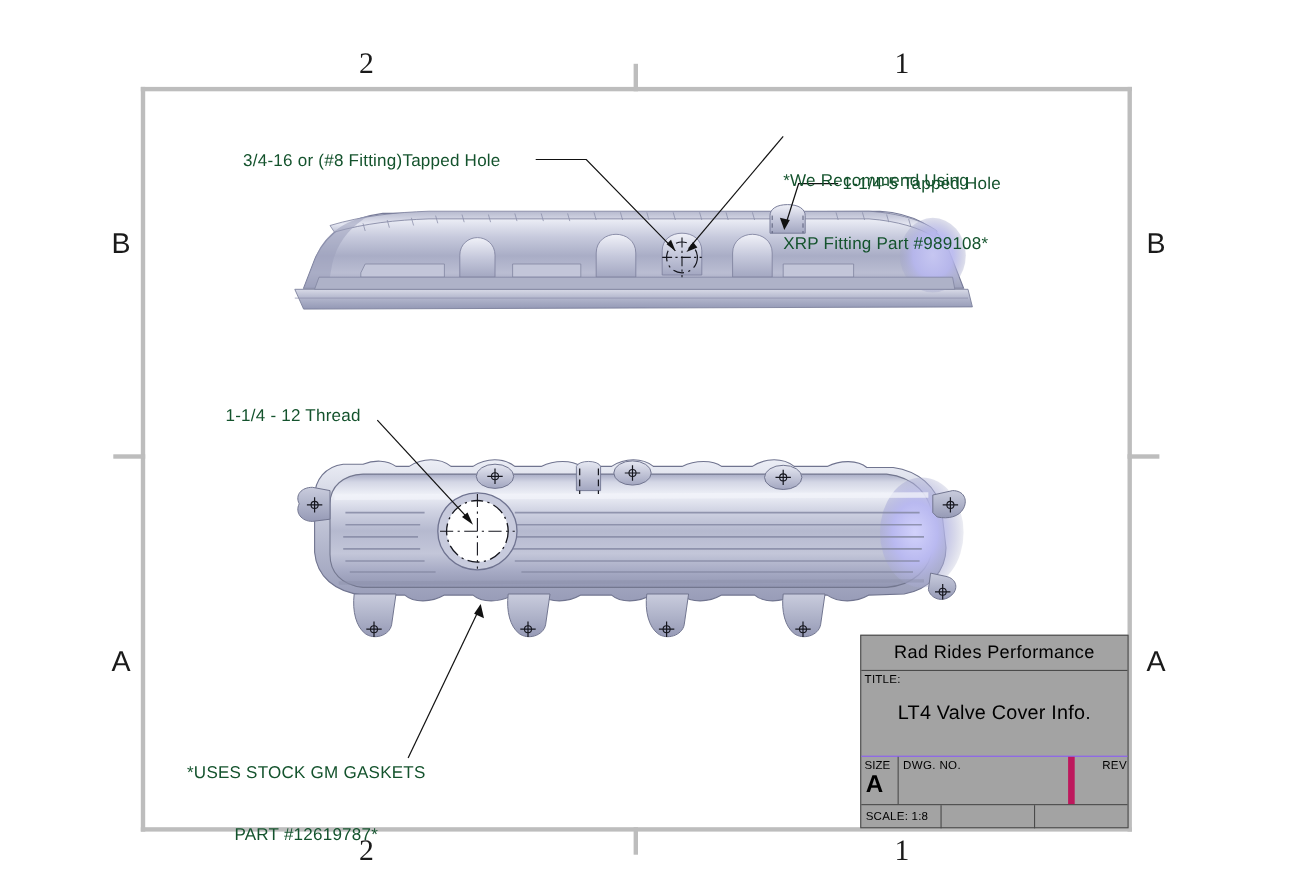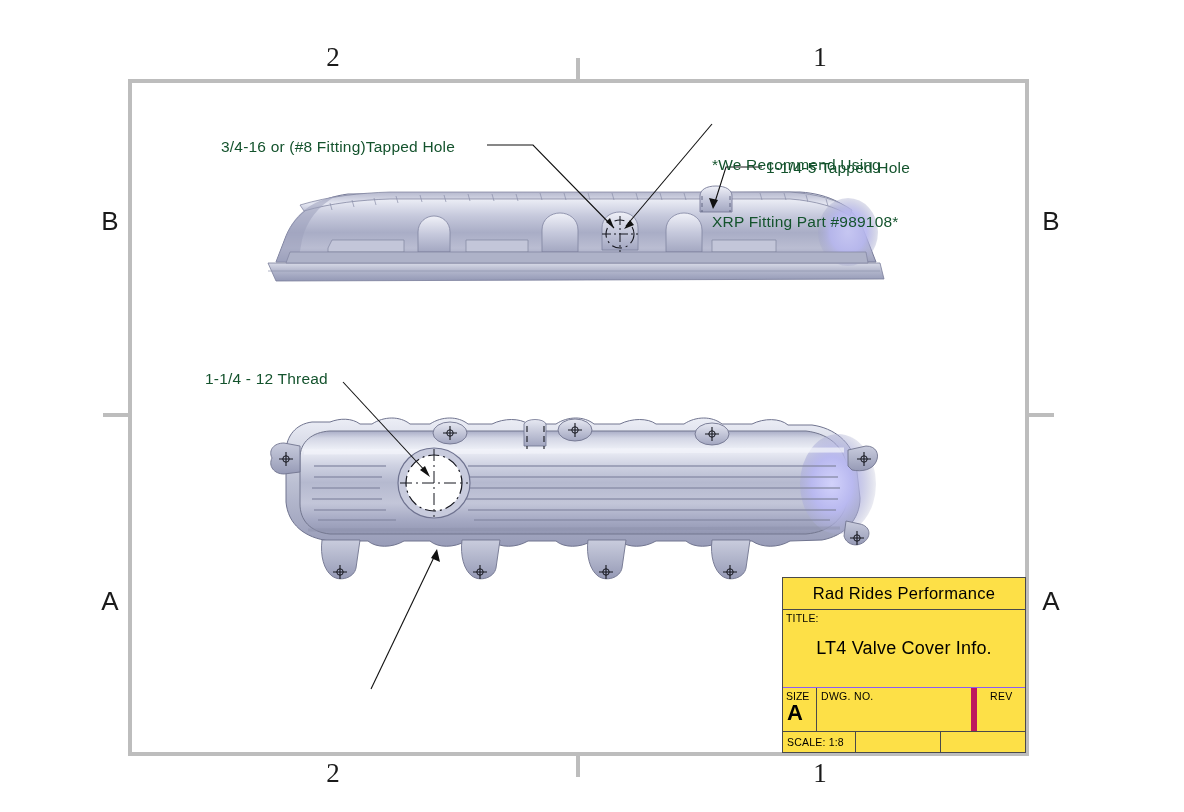--- a/index.html
+++ b/index.html
@@ -90,21 +90,21 @@
   }
 
   
   #title-block {
     position: absolute;
     left: 782px;
     top: 577px;
     width: 244px;
     height: 176px;
     border: 1px solid #4a4a4a;
-    background: #fde047;
+    background: #a3a3a3;
     box-sizing: border-box;
     font-size: 11px;
     color: #000;
   }
   #tb-company {
     position: absolute;
     left: 0; top: 0;
     width: 100%;
     height: 32px;
     border-bottom: 1px solid #4a4a4a;
@@ -160,21 +160,21 @@
   #tb-dwg-cell {
     position: absolute;
     left: 34px; top: 0;
     width: 160px; height: 100%;
     border-right: 6px solid #be185d;
     box-sizing: border-box;
   }
   #tb-dwg-label { position:absolute; left:4px; top:2px; font-size:10.5px; letter-spacing:0.3px; }
   #tb-rev-cell {
     position: absolute;
-    left: 192px; top: 0;
+    left: 204px; top: 0;
     width: 48px; height: 100%;
     box-sizing: border-box;
     text-decoration: underline;
   }
   #tb-rev-label { position:absolute; left:15px; top:2px; font-size:10.5px; letter-spacing:0.3px; }
   #tb-bottom-row {
     position: absolute;
     left: 0; top: 154px;
     width: 100%;
     height: 21px;
@@ -522,20 +522,24 @@
 
   <div class="annot" id="annot-xrp">
     <div>*We Recommend Using</div>
     <div>XRP Fitting Part #989108*</div>
   </div>
 
   <div class="annot" id="annot-12-tapped">1-1/4-5 Tapped Hole</div>
 
   <div class="annot" id="annot-thread">1-1/4 - 12 Thread</div>
 
+  <div class="annot" id="annot-gaskets">
+    <div>*USES STOCK GM GASKETS</div>
+    <div>PART #12619787*</div>
+  </div>
 
   <div id="title-block">
     <div id="tb-company">Rad Rides Performance</div>
 
     <div id="tb-title-row">
       <div id="tb-title-label">TITLE:</div>
       <div id="tb-title-value">LT4 Valve Cover Info.</div>
     </div>
 
     <div id="tb-mid-row">

